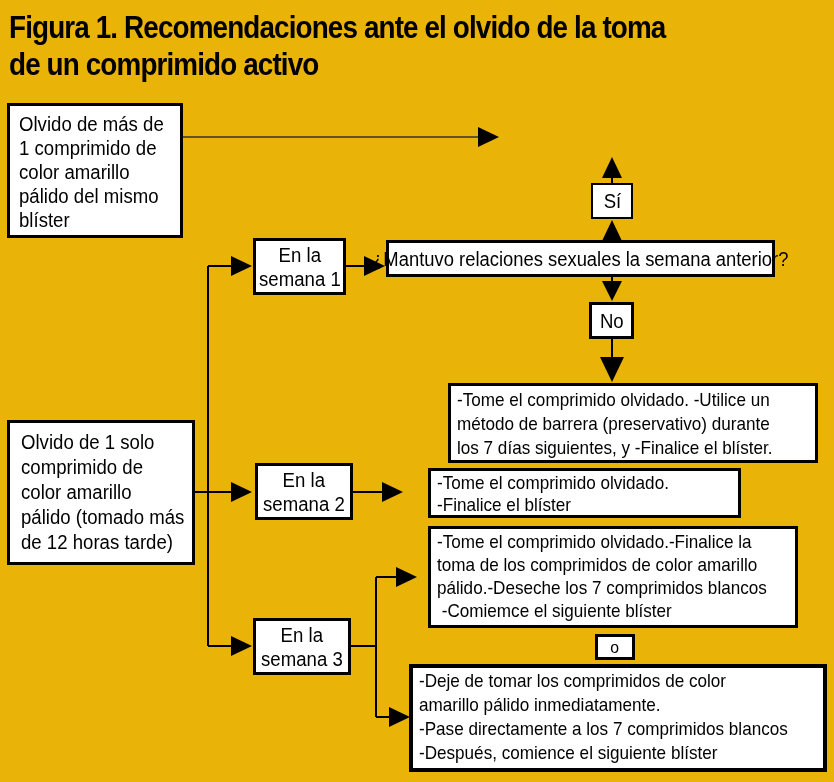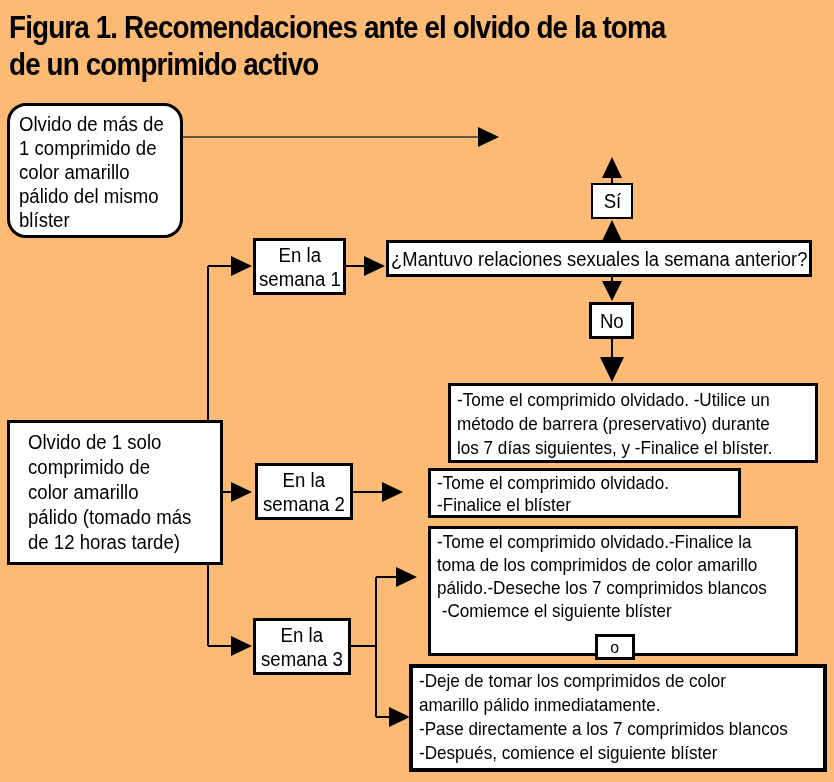--- a/index.html
+++ b/index.html
@@ -1,17 +1,17 @@
 <!DOCTYPE html>
 <html><head>
 <meta charset="utf-8">
 <style>
   html,body{margin:0;padding:0;background:#fff;}
   .canvas{
-    position:relative;width:834px;height:782px;background:#fdba74;
+    position:relative;width:834px;height:782px;background:#eab308;
     font-family:"Liberation Sans", sans-serif;color:#000;overflow:hidden;
   }
   .wires{position:absolute;left:0;top:0;}
   .title{position:absolute;left:9px;top:9px;font-weight:bold;font-size:32px;line-height:37px;letter-spacing:-1px;}
   .title .ln{transform:scaleX(0.87);}
   .node{
     position:absolute;box-sizing:border-box;background:#fff;
     border:3px solid #000;font-size:20px;line-height:24px;
   }
   .ln{white-space:pre;transform:scaleX(0.93);transform-origin:0 50%;}
@@ -65,71 +65,71 @@
       <line x1="376" y1="717" x2="390" y2="717"></line>
       <polygon points="410,717 389,707 389,727" stroke="none"></polygon>
     </g>
   </svg>
 
   <div class="title">
     <div class="ln">Figura 1. Recomendaciones ante el olvido de la toma</div>
     <div class="ln">de un comprimido activo</div>
   </div>
 
-  <div class="node" style="left:7px;top:103px;width:176px;height:135px;padding:6px 0 0 9px;border-radius:19px;">
+  <div class="node" style="left:7px;top:103px;width:176px;height:135px;padding:6px 0 0 9px;">
     <div class="ln">Olvido de más de</div>
     <div class="ln">1 comprimido de</div>
     <div class="ln">color amarillo</div>
     <div class="ln">pálido del mismo</div>
     <div class="ln">blíster</div>
   </div>
 
 
   <div class="node center" style="left:591px;top:183px;width:42px;height:36px;border-width:2px;">
     <div class="ln">Sí</div>
   </div>
 
   <div class="node center" style="left:253px;top:238px;width:93px;height:57px;">
     <div class="ln">En la</div>
     <div class="ln">semana 1</div>
   </div>
 
-  <div class="node center q" style="left:386px;top:240px;width:426px;height:37px;">
+  <div class="node center q" style="left:386px;top:240px;width:389px;height:37px;">
     <div class="ln">¿Mantuvo relaciones sexuales la semana anterior?</div>
   </div>
 
   <div class="node center" style="left:589px;top:302px;width:45px;height:37px;">
     <div class="ln">No</div>
   </div>
 
   <div class="node instr" style="left:428px;top:383px;width:370px;height:80px;padding:2px 0 0 6px;margin-left:20px;">
     <div class="ln">-Tome el comprimido olvidado. -Utilice un</div>
     <div class="ln">método de barrera (preservativo) durante</div>
     <div class="ln">los 7 días siguientes, y -Finalice el blíster.</div>
   </div>
 
-  <div class="node" style="left:7px;top:420px;width:216px;height:145px;padding:7px 0 0 18px;line-height:25px;">
+  <div class="node" style="left:7px;top:420px;width:188px;height:145px;padding:7px 0 0 11px;line-height:25px;">
     <div class="ln">Olvido de 1 solo</div>
     <div class="ln">comprimido de</div>
     <div class="ln">color amarillo</div>
     <div class="ln">pálido (tomado más</div>
     <div class="ln">de 12 horas tarde)</div>
   </div>
 
   <div class="node center" style="left:255px;top:463px;width:98px;height:57px;">
     <div class="ln">En la</div>
     <div class="ln">semana 2</div>
   </div>
 
   <div class="node instr" style="left:428px;top:468px;width:313px;height:50px;padding:1px 0 0 6px;line-height:22px;">
     <div class="ln">-Tome el comprimido olvidado.</div>
     <div class="ln">-Finalice el blíster</div>
   </div>
 
-  <div class="node instr" style="left:428px;top:526px;width:370px;height:130px;padding:1px 8px 0 6px;line-height:23px;">
+  <div class="node instr" style="left:428px;top:526px;width:370px;height:102px;padding:1px 8px 0 6px;line-height:23px;">
     <div class="ln">-Tome el comprimido olvidado.-Finalice la</div>
     <div class="ln">toma de los comprimidos de color amarillo</div>
     <div class="ln">pálido.-Deseche los 7 comprimidos blancos</div>
     <div class="ln"> -Comiemce el siguiente blíster</div>
   </div>
 
   <div class="node center" style="left:253px;top:618px;width:98px;height:57px;">
     <div class="ln">En la</div>
     <div class="ln">semana 3</div>
   </div>

